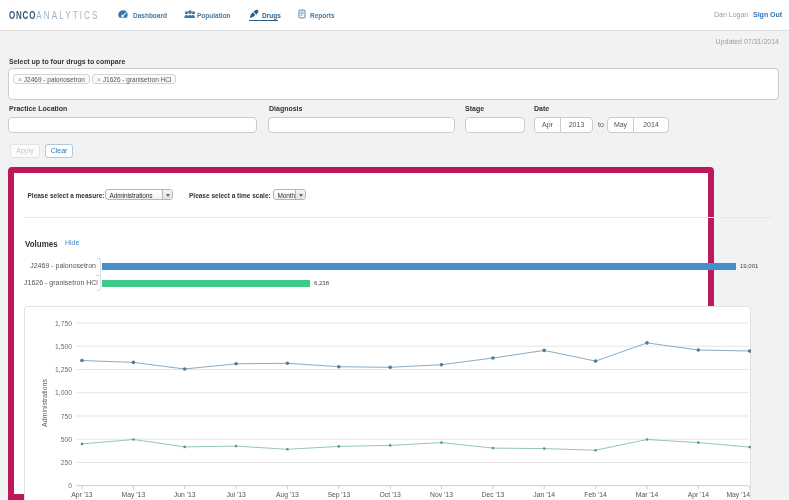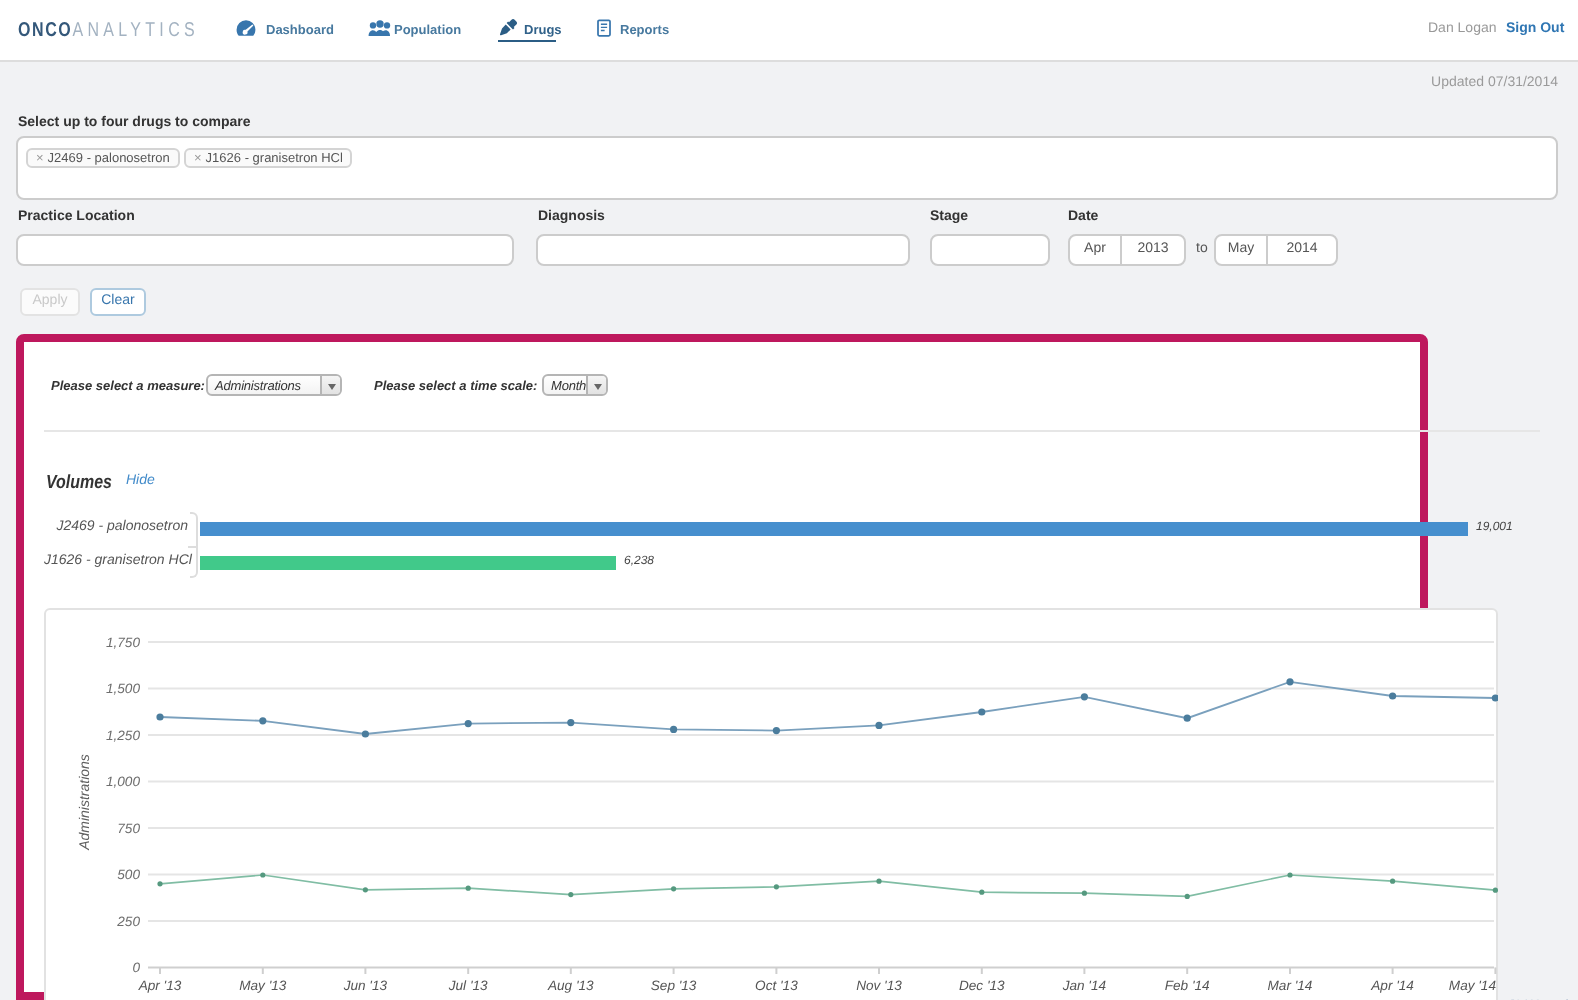--- a/index.html
+++ b/index.html
@@ -21,21 +21,21 @@
 .lbl { position:absolute; font-size:7px; font-weight:bold; color:#333; }
 #tagbox { position:absolute; left:8px; top:68px; width:771px; height:32px; background:#fff; border:1px solid #ccc; border-radius:4px; }
 .tag { position:absolute; top:5px; height:10px; line-height:9px; background:#fafafa; border:1px solid #d4d4d4; border-radius:3px; font-size:6.5px; color:#555; padding:0 4px; }
 .tag b { color:#999; font-weight:normal; margin-right:2px; }
 .inp { position:absolute; top:117px; height:16px; background:#fff; border:1px solid #ccc; border-radius:4px; }
 .dsel { position:absolute; top:117px; height:16px; background:#fff; border:1px solid #ccc; font-size:7px; color:#555; text-align:center; line-height:14px; }
 .btn { position:absolute; top:144px; height:14px; border-radius:3px; font-size:7px; text-align:center; line-height:12px; }
 #apply { left:10px; width:30px; background:#fbfbfb; border:1px solid #e3e3e3; color:#c9c9c9; }
 #clear { left:45px; width:28px; background:#fff; border:1px solid #aecadf; color:#3876ad; }
 
-#panel { position:absolute; left:8px; top:167px; width:706px; height:333px; background:#fff; border:4px solid #be185d; border-radius:4px 4px 0 0;font-style:italic; }
+#panel { position:absolute; left:8px; top:167px; width:706px; height:333px; background:#fff; border:6px solid #be185d; border-radius:4px 4px 0 0; }
 .mlabel { position:absolute; font-size:6.5px; font-weight:bold; color:#333; top:19px; white-space:nowrap; }
 .sel { position:absolute; top:15.5px; height:11.5px; border:1px solid #b5b5b5; border-radius:3px; background:linear-gradient(#fff,#f3f3f3); font-size:6.5px; color:#333; }
 .sel .tx { position:absolute; left:3.5px; top:2.5px; white-space:nowrap; letter-spacing:-0.1px; }
 .sel .arr { position:absolute; right:0; top:0; bottom:0; width:10px; border-left:1px solid #b5b5b5; background:linear-gradient(#f5f5f5,#e2e2e2); border-radius:0 2px 2px 0; }
 .sel .arr:after { content:""; position:absolute; left:3px; top:4px; border-left:2px solid transparent; border-right:2px solid transparent; border-top:3px solid #666; }
 #hr1 { position:absolute; left:10px; top:44px; width:748px; height:1px; background:#e6e6e6; }
 #volumes { position:absolute; left:11px; top:64.5px; font-size:9.5px; font-weight:bold; color:#333; transform:scaleX(0.84); transform-origin:0 0; }
 #hide { position:absolute; left:51px; top:66px; font-size:7px; color:#428bca; }
 .barlbl { position:absolute; font-size:7px; color:#555; text-align:right; width:72px; white-space:nowrap; }
 .barval { position:absolute; font-size:6px; color:#444; }

